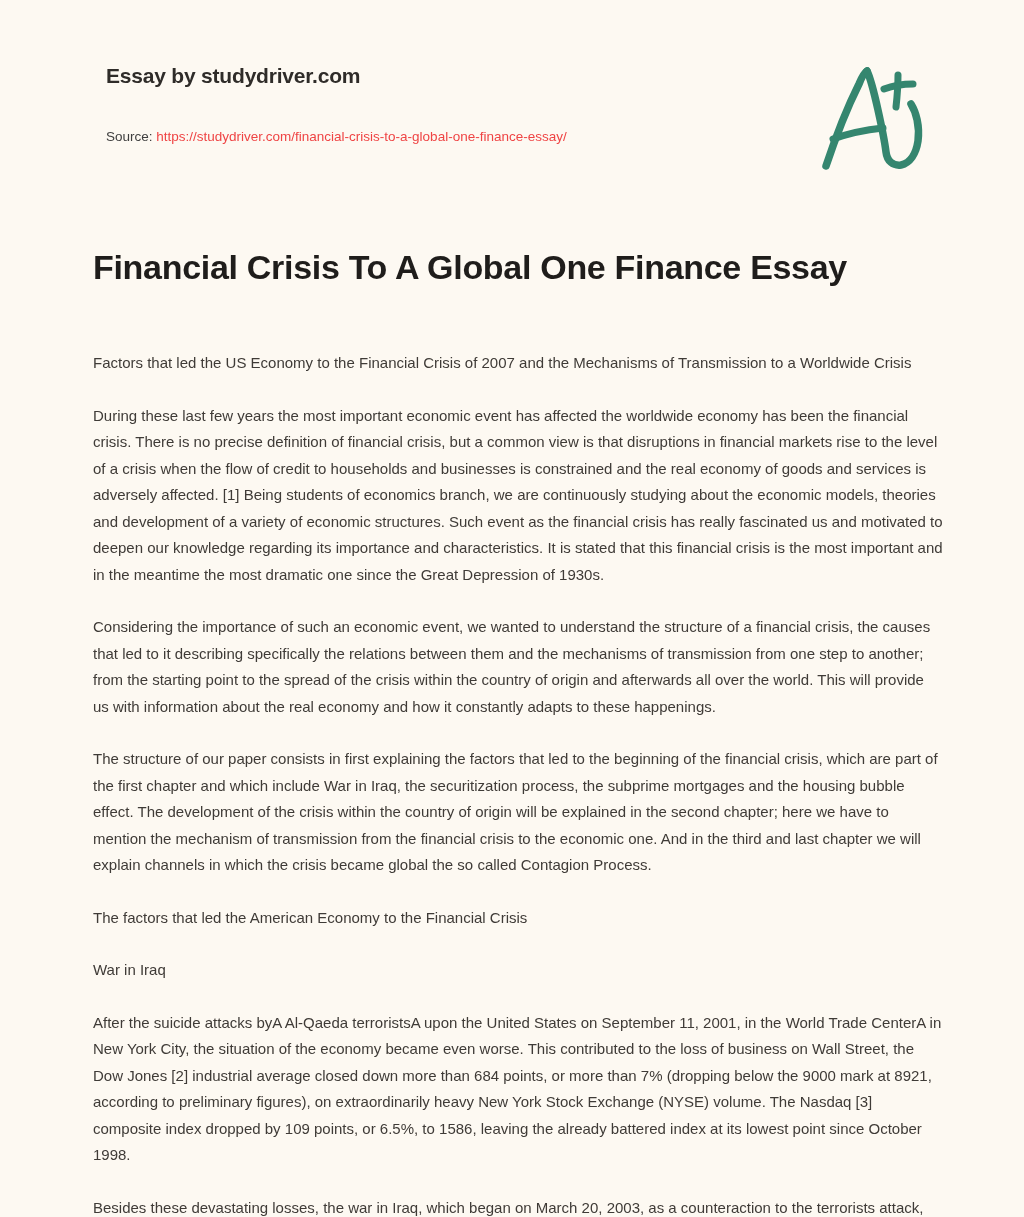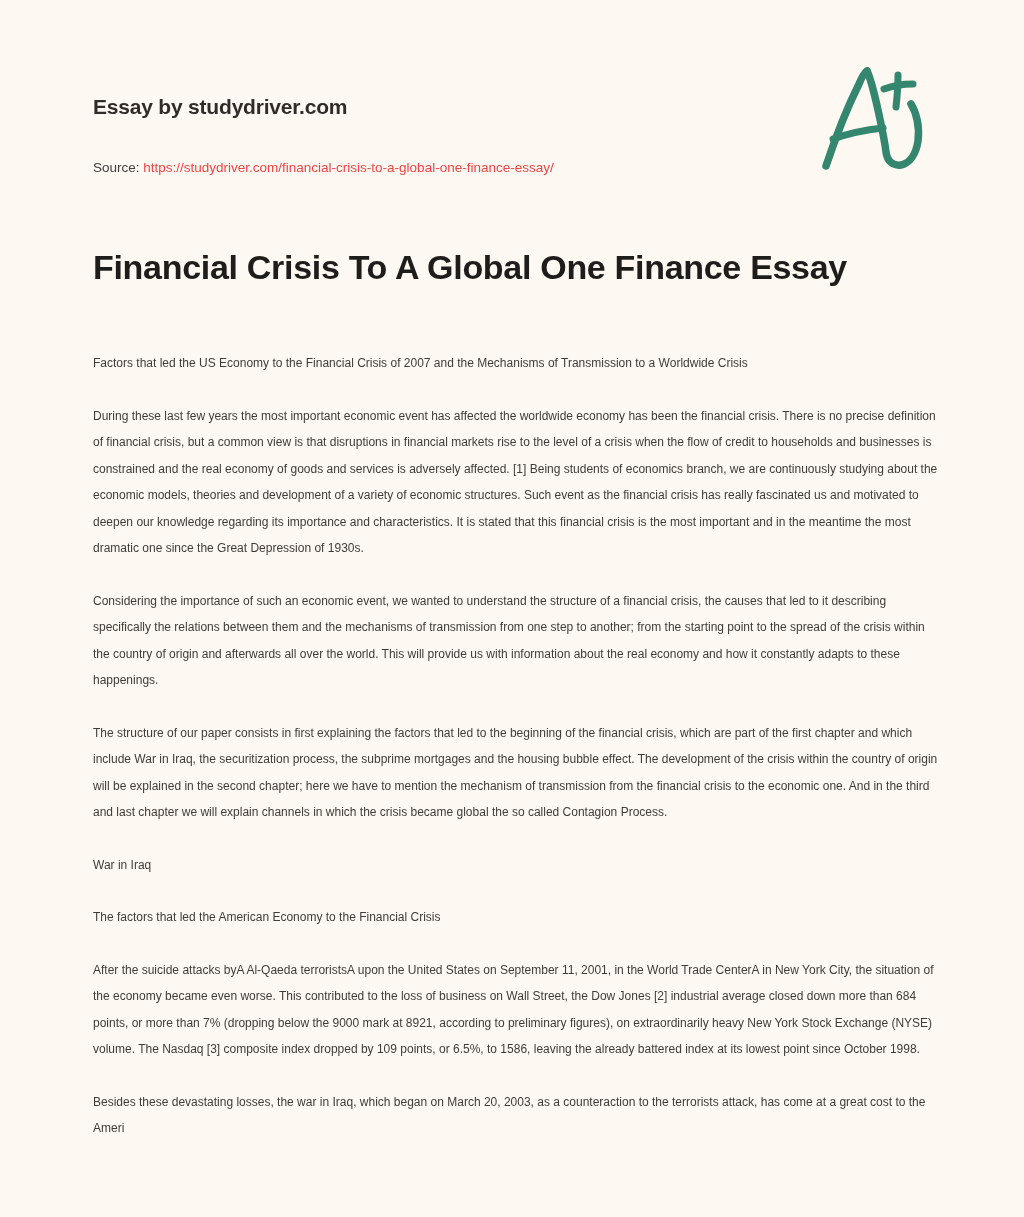--- a/index.html
+++ b/index.html
@@ -19,25 +19,24 @@
   .page {
     position: relative;
     width: 1024px;
     height: 1217px;
     box-sizing: border-box;
   }
 
   
   .header {
     position: absolute;
-    left: 93px;
+    left: 106px;
     top: 63px;
     width: 850px;
     height: 110px;
-    margin-top: 31px;
   }
 
   .brand-line {
     font-size: 21px;
     font-weight: bold;
     color: #2f2c29;
     letter-spacing: -0.2px;
     line-height: 26px;
     margin: 0;
     padding: 0;
@@ -99,21 +98,21 @@
     left: 93px;
     top: 350px;
     width: 850px;
     height: 867px;
     overflow: hidden;
   }
 
   .article p {
     margin: 0 0 26px 0;
     padding: 0;
-    font-size: 12px;
+    font-size: 15px;
     line-height: 26.5px;
     color: #3f3b37;
     text-align: left;
   }
   .article p:last-child {
     margin-bottom: 0;
   }
 </style>
 </head>
 <body>
@@ -147,19 +146,19 @@
     </svg>
   </div>
 
   <h1 class="doc-title">Financial Crisis To A Global One Finance Essay</h1>
 
   <div class="article">
     <p>Factors that led the US Economy to the Financial Crisis of 2007 and the Mechanisms of Transmission to a Worldwide Crisis</p>
     <p>During these last few years the most important economic event has affected the worldwide economy has been the financial crisis. There is no precise definition of financial crisis, but a common view is that disruptions in financial markets rise to the level of a crisis when the flow of credit to households and businesses is constrained and the real economy of goods and services is adversely affected. [1] Being students of economics branch, we are continuously studying about the economic models, theories and development of a variety of economic structures. Such event as the financial crisis has really fascinated us and motivated to deepen our knowledge regarding its importance and characteristics. It is stated that this financial crisis is the most important and in the meantime the most dramatic one since the Great Depression of 1930s.</p>
     <p>Considering the importance of such an economic event, we wanted to understand the structure of a financial crisis, the causes that led to it describing specifically the relations between them and the mechanisms of transmission from one step to another; from the starting point to the spread of the crisis within the country of origin and afterwards all over the world. This will provide us with information about the real economy and how it constantly adapts to these happenings.</p>
     <p>The structure of our paper consists in first explaining the factors that led to the beginning of the financial crisis, which are part of the first chapter and which include War in Iraq, the securitization process, the subprime mortgages and the housing bubble effect. The development of the crisis within the country of origin will be explained in the second chapter; here we have to mention the mechanism of transmission from the financial crisis to the economic one. And in the third and last chapter we will explain channels in which the crisis became global the so called Contagion Process.</p>
+    <p>The factors that led the American Economy to the Financial Crisis</p>
     <p>War in Iraq</p>
-    <p>The factors that led the American Economy to the Financial Crisis</p>
     <p>After the suicide attacks byA  Al-Qaeda terroristsA upon the United States on September 11, 2001, in the World Trade CenterA in New York City, the situation of the economy became even worse. This contributed to the loss of business on Wall Street, the Dow Jones [2] industrial average closed down more than 684 points, or more than 7% (dropping below the 9000 mark at 8921, according to preliminary figures), on extraordinarily heavy New York Stock Exchange (NYSE) volume. The Nasdaq [3] composite index dropped by 109 points, or 6.5%, to 1586, leaving the already battered index at its lowest point since October 1998.</p>
     <p>Besides these devastating losses, the war in Iraq, which began on March 20, 2003, as a counteraction to the terrorists attack, has come at a great cost to the Ameri</p>
   </div>
 
 </div>
 
 </body></html>

